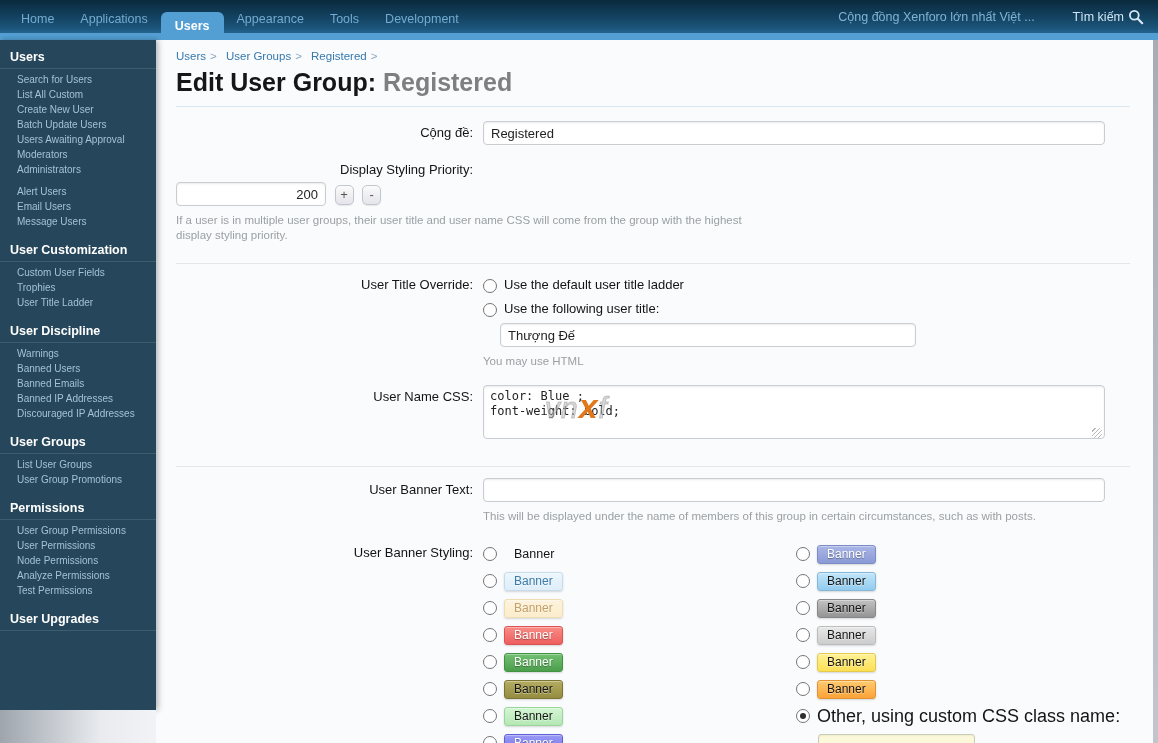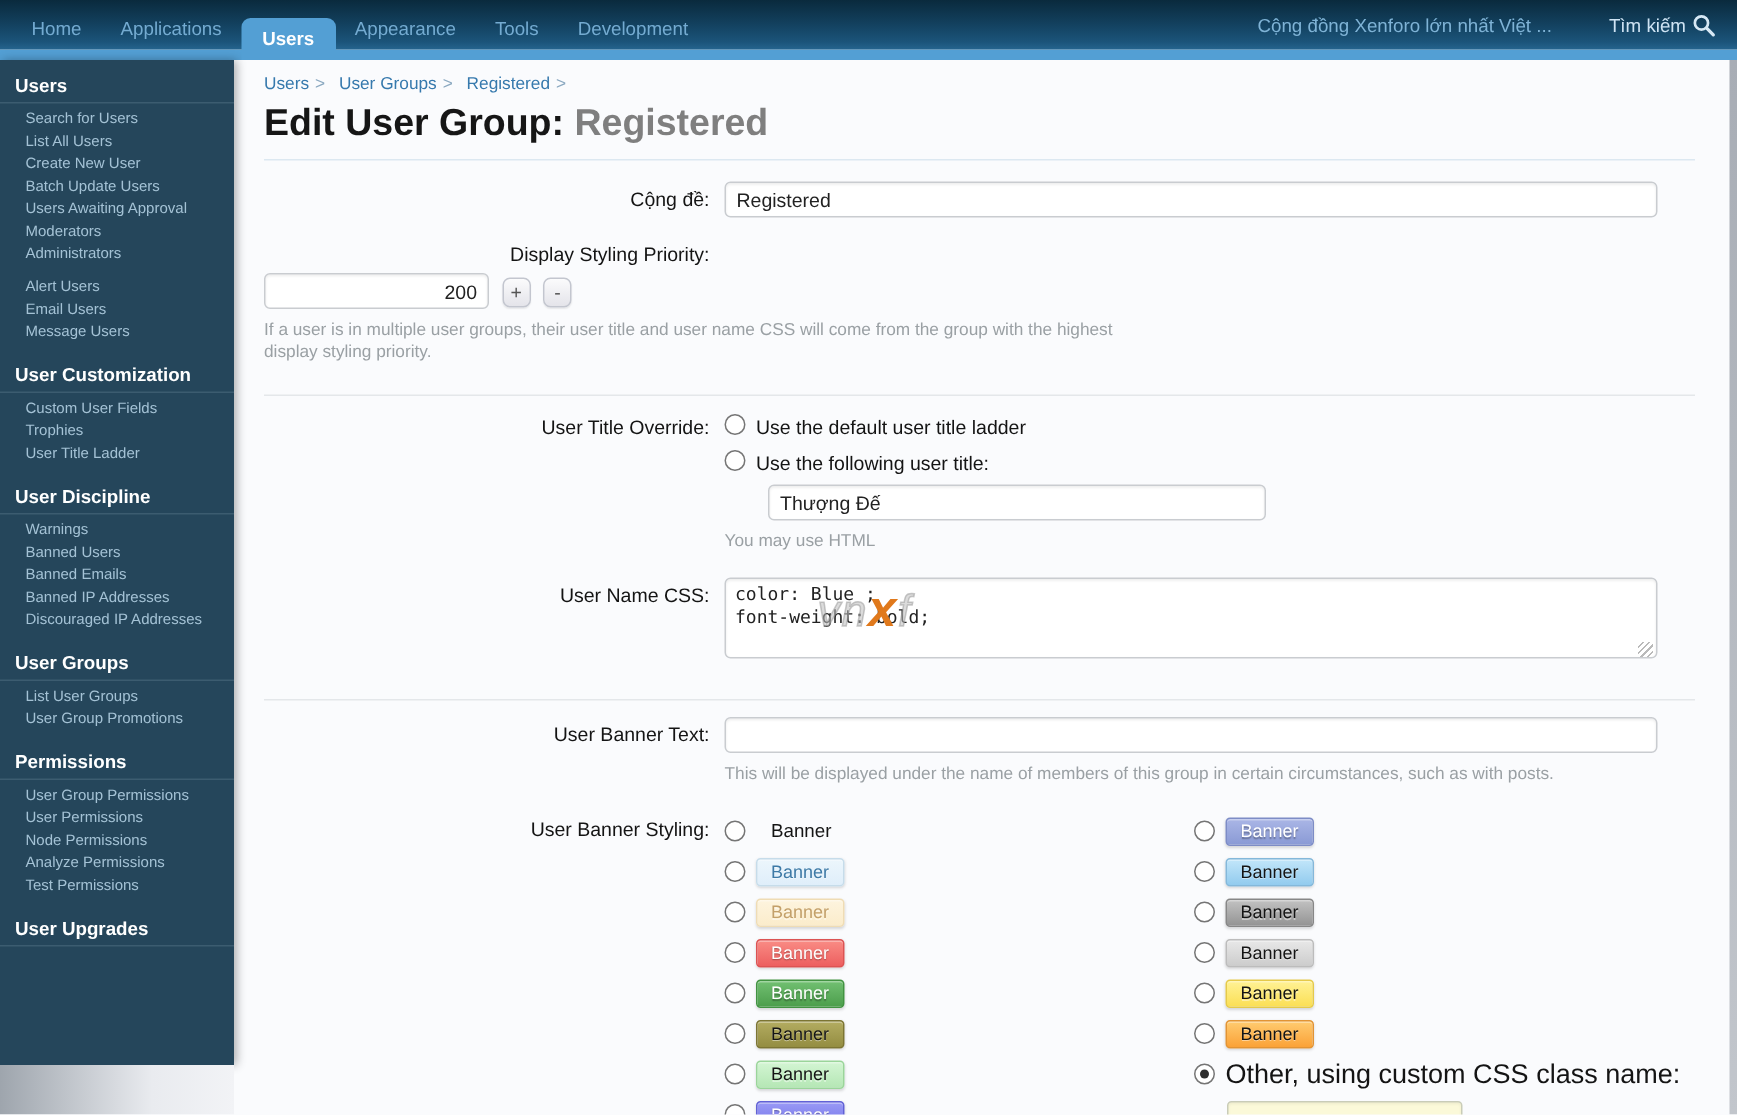--- a/index.html
+++ b/index.html
@@ -58,21 +58,21 @@
     line-height:18px; font-size:13px; color:#555; cursor:pointer;
     border:1px solid #c3c6cf; border-radius:5px;
     background:linear-gradient(#fbfbfc,#e4e4ea); box-shadow:0 1px 1px rgba(0,0,0,.08);
     vertical-align:middle;
   }
 
   .radio { display:inline-block; width:14px; height:14px; border:1px solid #757575; border-radius:50%;
     background:#fff; position:relative; vertical-align:-2px; margin-right:7px; cursor:pointer; flex:none; }
   .radio.checked::after { content:""; position:absolute; left:3px; top:3px; width:6px; height:6px; border-radius:50%; background:#2e2e2e; }
 
-  .radio-line { margin-top:7px; line-height:17px; display:flex; align-items:flex-start; }
+  .radio-line { margin-top:7px; line-height:17px; display:flex; align-items:flex-end; }
   .radio-line:first-child { margin-top:0; }
 
   textarea.txt { width:622px; height:54px; padding:3px 6px; font-family:"DejaVu Sans Mono","Liberation Mono",monospace; font-size:12px; line-height:15px; resize:none; }
   .ta-wrap { position:relative; display:inline-block; }
   .watermark { position:absolute; left:62px; top:2px; pointer-events:none; font-size:30px; letter-spacing:1px; }
   .wm-gray { color:rgba(190,190,190,.55); -webkit-text-stroke:1px rgba(150,150,150,.5); font-style:italic; }
   .wm-orange { color:#e0791c; font-weight:bold; font-size:34px; font-style:italic; }
   .grip { position:absolute; right:3px; bottom:4px; width:10px; height:10px;
     background:repeating-linear-gradient(135deg, transparent 0 2px, #a8a8a8 2px 3px); opacity:.8; }
 
@@ -115,21 +115,21 @@
       </span>
     </div>
   </div>
   <div class="nav-strip"></div>
 </div>
 
 <div class="sidebar" id="sidebar">
     <div class="side-sec">
       <div class="side-title">Users</div>
       <div class="side-item">Search for Users</div>
-      <div class="side-item">List All Users</div>
+      <div class="side-item">List All Custom</div>
       <div class="side-item">Create New User</div>
       <div class="side-item">Batch Update Users</div>
       <div class="side-item">Users Awaiting Approval</div>
       <div class="side-item">Moderators</div>
       <div class="side-item">Administrators</div>
     </div>
     <div class="side-sec">
       <div class="side-item">Alert Users</div>
       <div class="side-item">Email Users</div>
       <div class="side-item">Message Users</div>
@@ -205,21 +205,21 @@
     <div class="row-ctrl">
       <div class="radio-line">
         <span class="radio" id="radio-default-ladder"></span>
         <span>Use the default user title ladder</span>
       </div>
       <div class="radio-line">
         <span class="radio" id="radio-custom-title"></span>
         <span>Use the following user title:</span>
       </div>
       <div style="margin:6px 0 0 17px;">
-        <input class="txt" style="width: 332px; margin-left: 12px;" value="Thượng Đế">
+        <input class="txt" style="width: 416px;" value="Thượng Đế">
       </div>
       <div class="hint">You may use HTML</div>
     </div>
   </div>
 
   <div class="row" style="margin-top:16px;">
     <div class="row-label" style="padding-top:4px;">User Name CSS:</div>
     <div class="row-ctrl">
       <span class="ta-wrap">
         <textarea class="txt" spellcheck="false" style="">color: Blue ;

